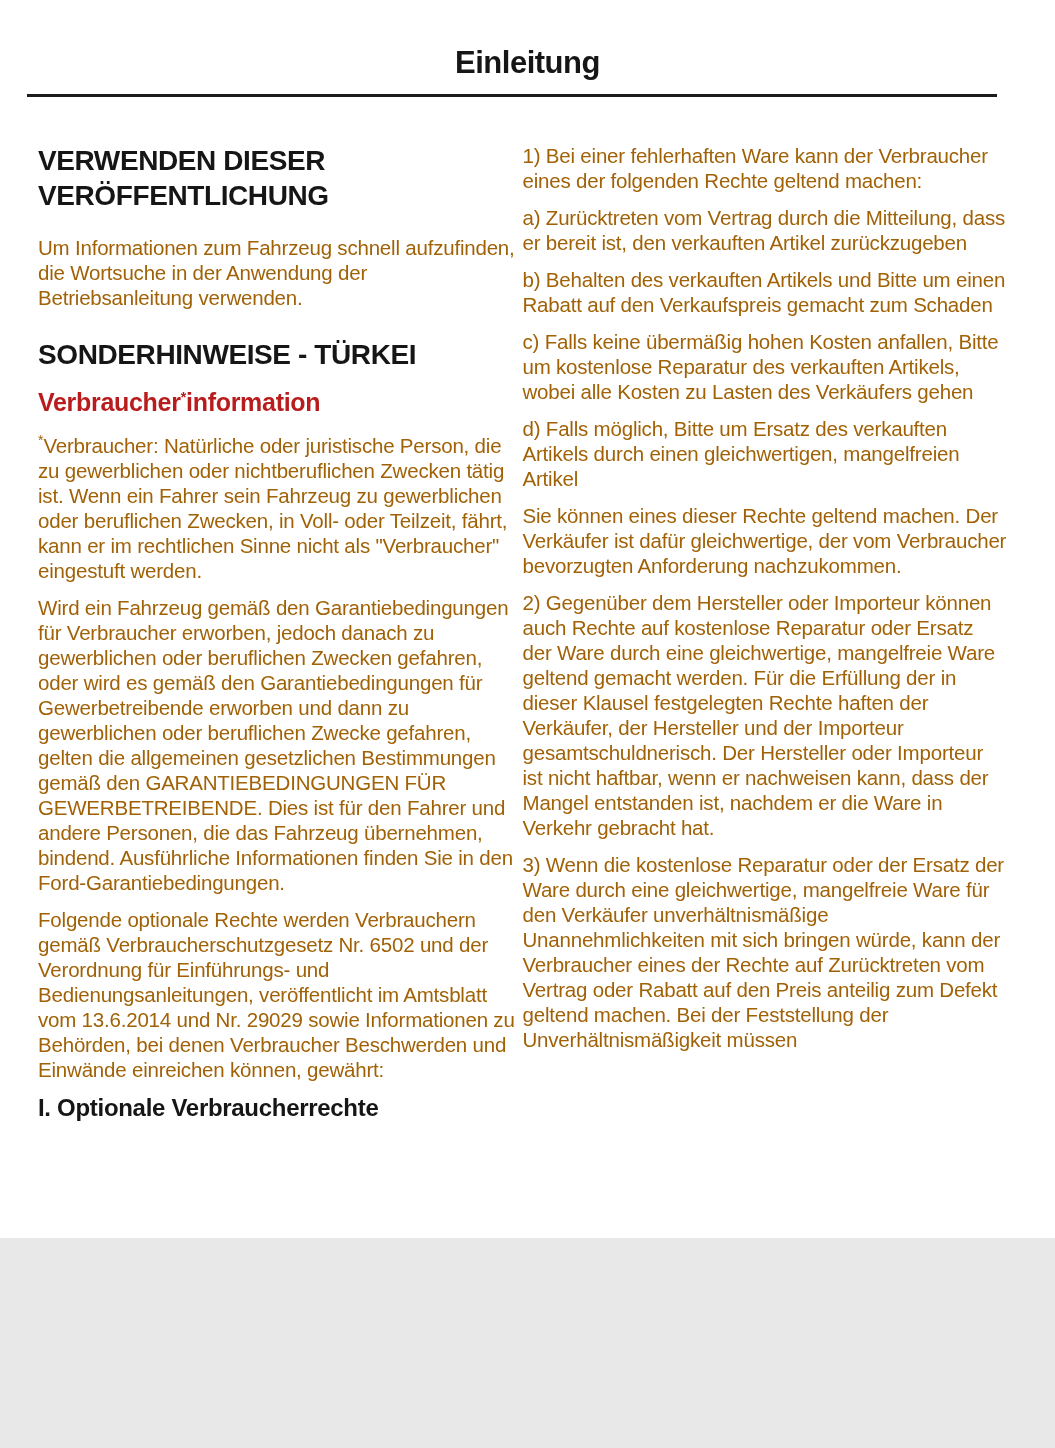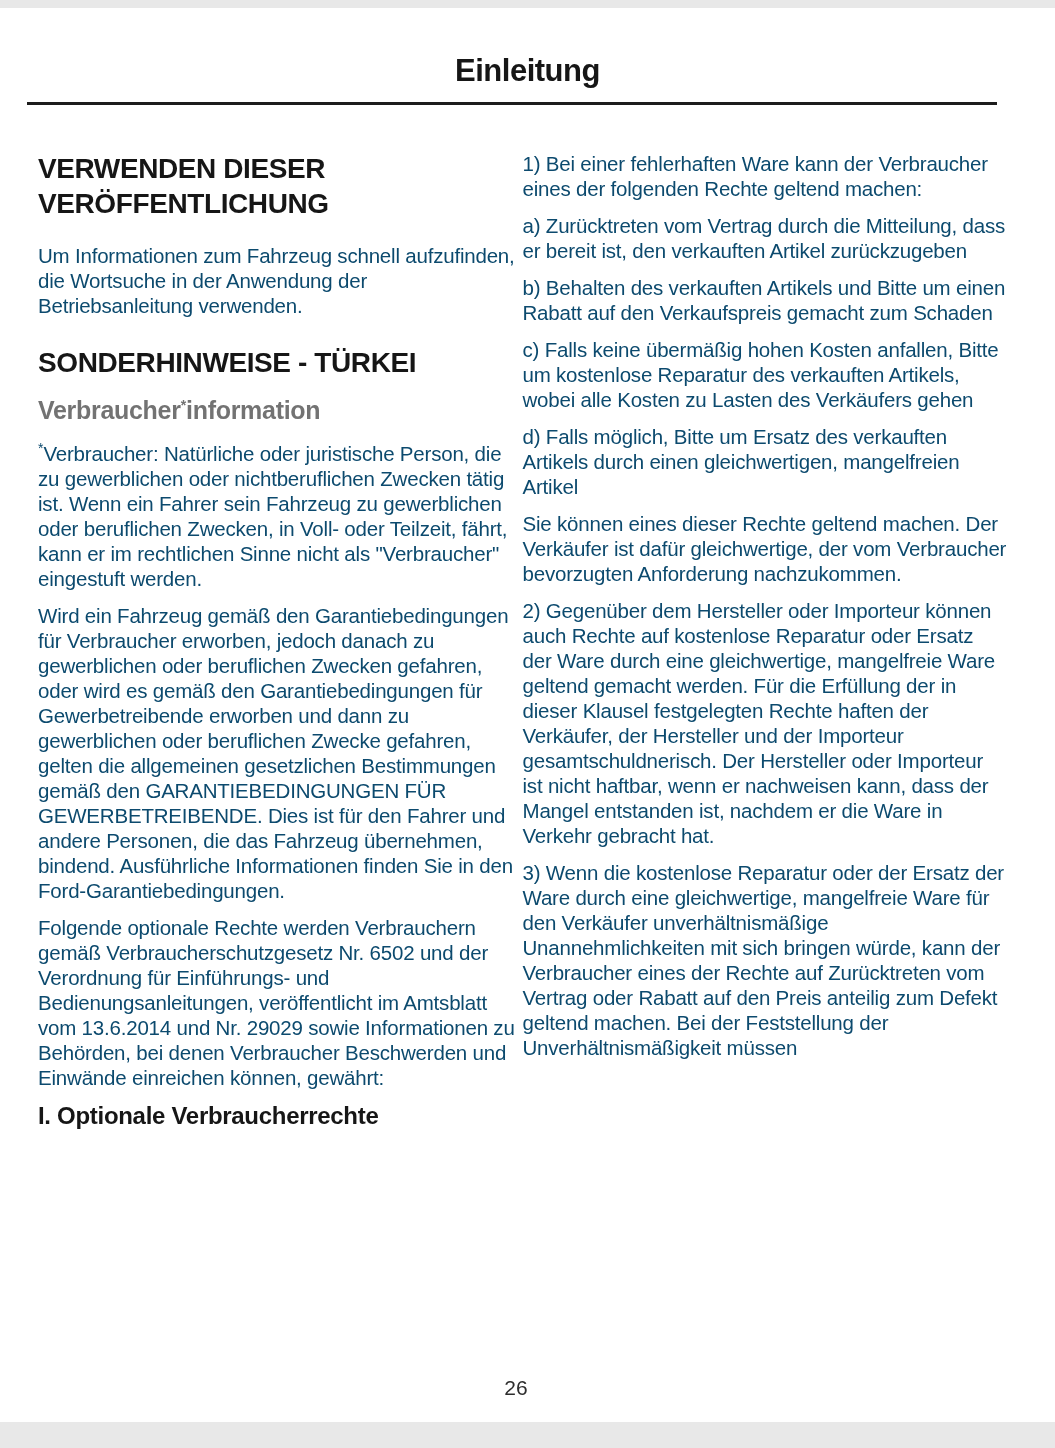--- a/index.html
+++ b/index.html
@@ -3,22 +3,22 @@
 <meta charset="utf-8">
 <style>
   html, body {
     margin: 0;
     padding: 0;
     background: #e8e8e8;
   }
   .page {
     position: relative;
     width: 1055px;
-    height: 1414px;
-    margin: 8px auto;
+    height: 1238px;
+    margin: 0 auto;
     background: #ffffff;
     font-family: "Liberation Sans", sans-serif;
     color: #2d2d2d;
     overflow: hidden;
   }
   .doc-header {
     padding-top: 46px;
   }
   .doc-title {
     margin: 0;
@@ -41,40 +41,40 @@
   .col {
     flex: 1 1 0;
     min-width: 0;
   }
   .col p {
     margin: 0 0 12px 0;
     font-size: 20.5px;
     line-height: 25px;
     letter-spacing: -0.2px;
     text-align: left;
-    color: #0c4a6e;
+    color: #a16207;
   }
   .h-major {
     margin: 0 0 22px 0;
     font-size: 28px;
     line-height: 35px;
     font-weight: 900;
     letter-spacing: -0.4px;
     color: #161616;
   }
   .h-major.spaced {
     margin: 27px 0 15px 0;
   }
   .h-minor {
     margin: 0 0 16px 0;
     font-size: 25px;
     line-height: 30px;
     font-weight: 900;
     letter-spacing: -0.3px;
-    color: #737373;
+    color: #b91c1c;
   }
   .h-sub {
     margin: 2px 0 0 0;
     font-size: 24px;
     line-height: 28px;
     font-weight: 900;
     letter-spacing: -0.3px;
     color: #161616;
   }
   sup.star {

